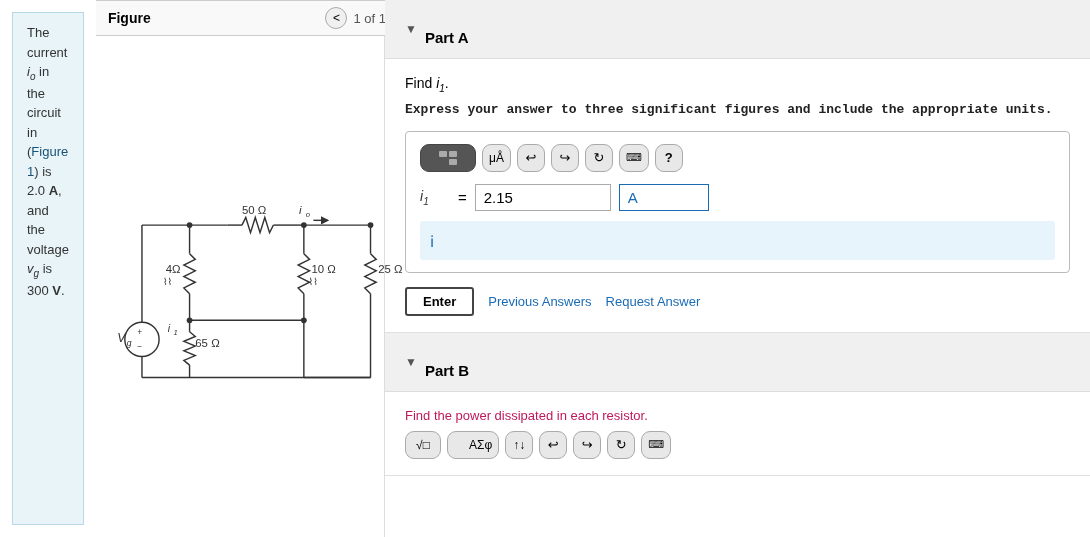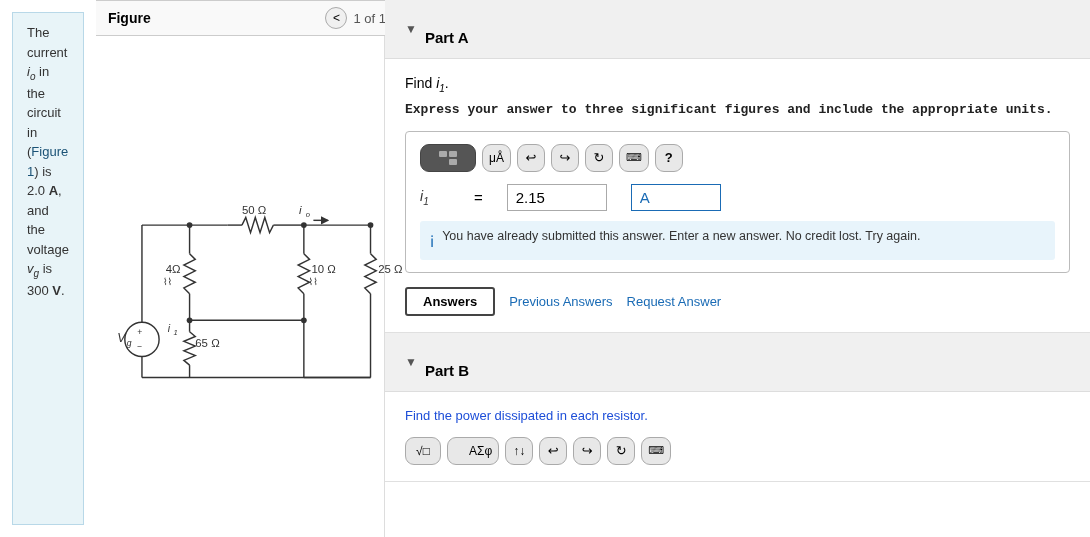--- a/index.html
+++ b/index.html
@@ -180,39 +180,39 @@
     .toolbar-btn.matrix {
       background: #555;
       border-color: #444;
       color: white;
       width: 56px;
     }
 
     .answer-input-row {
       display: flex;
       align-items: center;
-      gap: 24px;
+      gap: 8px;
       margin-bottom: 10px;
     }
 
     .answer-label {
       font-size: 14px;
       color: #333;
       min-width: 30px;
     }
 
     .equals {
       font-size: 15px;
     }
 
     .answer-value-input {
       border: 1px solid #aaa;
       padding: 4px 8px;
       font-size: 15px;
-      width: 100px;
+      width: 136px;
       outline: none;
     }
 
     .answer-unit-input {
       border: 1px solid #1a6bb5;
       padding: 4px 8px;
       font-size: 15px;
       width: 90px;
       outline: none;
       color: #1a6bb5;
@@ -259,23 +259,23 @@
       cursor: pointer;
       font-size: 13px;
       text-decoration: none;
     }
 
     .part-b-content {
       padding: 16px 20px;
     }
 
     .find-line-b {
-      color: #1d4ed8;
-      font-size: 13px;
-      margin-bottom: 14px;
+      color: #be185d;
+      font-size: 13px;
+      margin-bottom: 8px;
     }
 
     .instruction-b {
       font-size: 13px;
       font-weight: bold;
       color: #222;
       margin-bottom: 14px;
     }
 
     .toolbar-b {
@@ -429,26 +429,25 @@
 
         <div class="answer-input-row">
           <span class="answer-label"><em><i>i</i><sub>1</sub></em></span>
           <span class="equals">=</span>
           <input type="text" class="answer-value-input" value="2.15" style="">
           <input type="text" class="answer-unit-input" value="A" style="">
         </div>
 
         <div class="info-message">
           <span class="info-icon">ℹ</span>
-          <span>You have already submitted this answer. Enter a new answer. No credit lost. Try again.</span>
         </div>
       </div>
 
       <div class="actions-row">
-        <button class="submit-btn">Answers</button>
+        <button class="submit-btn">Enter</button>
         <a href="#" class="link-btn">Previous Answers</a>
         <a href="#" class="link-btn">Request Answer</a>
       </div>
     </div>
   </div>
 
   <div class="part-section">
     <div class="part-header">
       <span class="chevron">▼</span>
       <span class="part-header-title">Part B</span>

